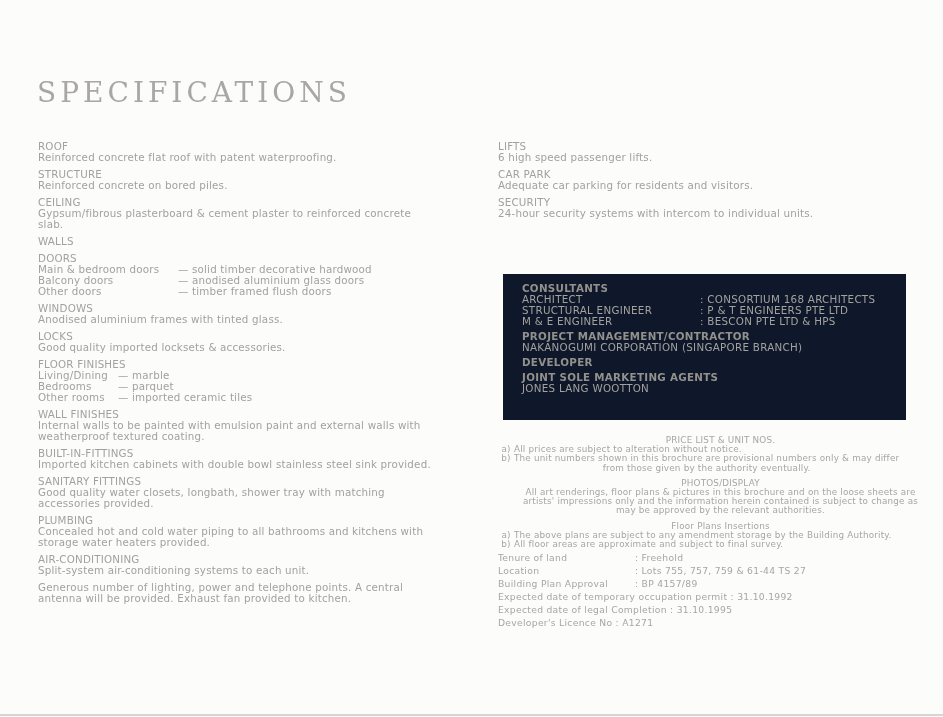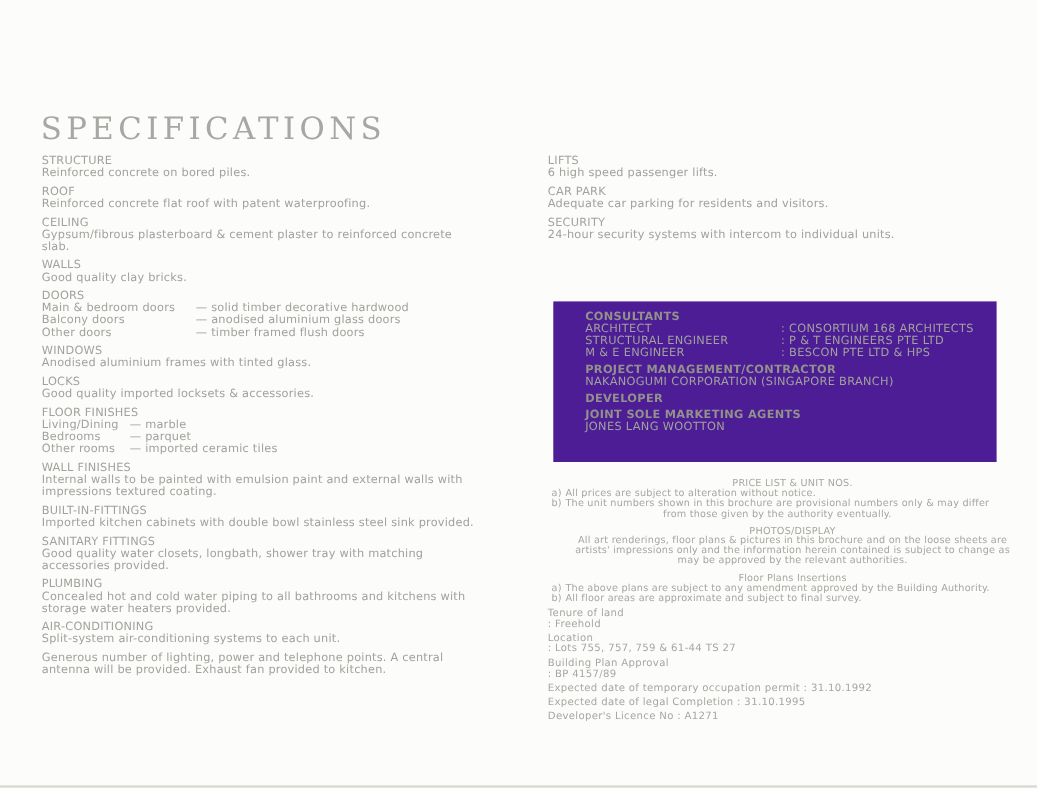--- a/index.html
+++ b/index.html
@@ -3,85 +3,84 @@
 <meta charset="utf-8">
 <style>
   html,body{margin:0;padding:0;background:#ffffff;}
   .page{
     position:relative;width:943px;height:717px;background:#fcfcfa;
     font-family:"DejaVu Sans",sans-serif;color:#a2a19d;overflow:hidden;
   }
   .title{
     position:absolute;left:37px;top:76px;
     font-family:"DejaVu Serif",serif;font-size:28px;letter-spacing:4px;
-    color:#a8a7a3;font-weight:normal;margin-top:24px;
+    color:#a8a7a3;font-weight:normal;
   }
   .col{
     position:absolute;top:141px;width:438px;
     font-size:10.3px;line-height:11px;letter-spacing:.2px;
   }
   .col-left{left:38px;}
   .col-right{left:498px;}
   .sec{margin-bottom:6px;}
   .h{white-space:nowrap;}
   .ln{white-space:nowrap;}
   .row{display:flex;white-space:nowrap;}
   .lb140{width:140px;flex:none;}
   .lb80{width:80px;flex:none;}
   .cbox{
     position:absolute;left:503px;top:274px;width:403px;height:146px;
-    background:#4c1d95;box-sizing:border-box;padding:9px 0 0 29px;
+    background:#0f172a;box-sizing:border-box;padding:9px 0 0 19px;
     font-size:10.3px;line-height:11px;letter-spacing:.3px;color:#a3a29e;
   }
   .cg{margin-bottom:4px;}
   .ch{font-weight:bold;color:#92918c;white-space:nowrap;}
   .crow{display:flex;white-space:nowrap;}
   .clb{width:178px;flex:none;}
   .notes{
     position:absolute;left:498px;top:436px;width:445px;
     font-size:8.8px;line-height:9.2px;letter-spacing:.2px;color:#a7a6a2;text-align:center;
   }
   .note{margin-bottom:6px;}
   .item{display:flex;}
   .mk{width:16px;flex:none;}
   .details{
     position:absolute;left:498px;top:553px;width:445px;
     font-size:9.2px;line-height:9.6px;letter-spacing:.3px;color:#a7a6a2;
   }
-  .drow{display:flex;margin-bottom:3.5px;white-space:nowrap;flex-direction:column;}
+  .drow{display:flex;margin-bottom:3.5px;white-space:nowrap;}
   .dlb{width:137px;flex:none;}
   .dln{margin-bottom:3.5px;white-space:nowrap;}
   .page-edge{
     position:absolute;left:0;bottom:1px;width:100%;height:2px;background:#d6d6d2;
   }
 </style>
 </head>
 <body>
 
 <div class="page">
 
   <div class="title">SPECIFICATIONS</div>
 
   <div class="col col-left">
     <div class="sec">
+      <div class="h">ROOF</div>
+      <div class="ln">Reinforced concrete flat roof with patent waterproofing.</div>
+    </div>
+    <div class="sec">
       <div class="h">STRUCTURE</div>
       <div class="ln">Reinforced concrete on bored piles.</div>
-    </div>
-    <div class="sec">
-      <div class="h">ROOF</div>
-      <div class="ln">Reinforced concrete flat roof with patent waterproofing.</div>
     </div>
     <div class="sec">
       <div class="h">CEILING</div>
       <div class="ln">Gypsum/fibrous plasterboard &amp; cement plaster to reinforced concrete</div>
       <div class="ln">slab.</div>
     </div>
     <div class="sec">
       <div class="h">WALLS</div>
-      <div class="ln">Good quality clay bricks.</div>
     </div>
     <div class="sec">
       <div class="h">DOORS</div>
       <div class="row">
         <span class="lb140">Main &amp; bedroom doors</span>
         <span>— solid timber decorative hardwood</span>
       </div>
       <div class="row">
         <span class="lb140">Balcony doors</span>
         <span>— anodised aluminium glass doors</span>
@@ -110,21 +109,21 @@
         <span>— parquet</span>
       </div>
       <div class="row">
         <span class="lb80">Other rooms</span>
         <span>— imported ceramic tiles</span>
       </div>
     </div>
     <div class="sec">
       <div class="h">WALL FINISHES</div>
       <div class="ln">Internal walls to be painted with emulsion paint and external walls with</div>
-      <div class="ln">impressions textured coating.</div>
+      <div class="ln">weatherproof textured coating.</div>
     </div>
     <div class="sec">
       <div class="h">BUILT-IN-FITTINGS</div>
       <div class="ln">Imported kitchen cabinets with double bowl stainless steel sink provided.</div>
     </div>
     <div class="sec">
       <div class="h">SANITARY FITTINGS</div>
       <div class="ln">Good quality water closets, longbath, shower tray with matching</div>
       <div class="ln">accessories provided.</div>
     </div>
@@ -208,21 +207,21 @@
       <div class="h">PHOTOS/DISPLAY</div>
       <div class="ln">All art renderings, floor plans &amp; pictures in this brochure and on the loose sheets are</div>
       <div class="ln">artists' impressions only and the information herein contained is subject to change as</div>
       <div class="ln">may be approved by the relevant authorities.</div>
     </div>
     <div class="note">
       <div class="h">Floor Plans Insertions</div>
       <div class="item">
         <span class="mk">a)</span>
         <span>
-          <span class="ln">The above plans are subject to any amendment approved by the Building Authority.</span>
+          <span class="ln">The above plans are subject to any amendment storage by the Building Authority.</span>
         </span>
       </div>
       <div class="item">
         <span class="mk">b)</span>
         <span>
           <span class="ln">All floor areas are approximate and subject to final survey.</span>
         </span>
       </div>
     </div>
   </div>

